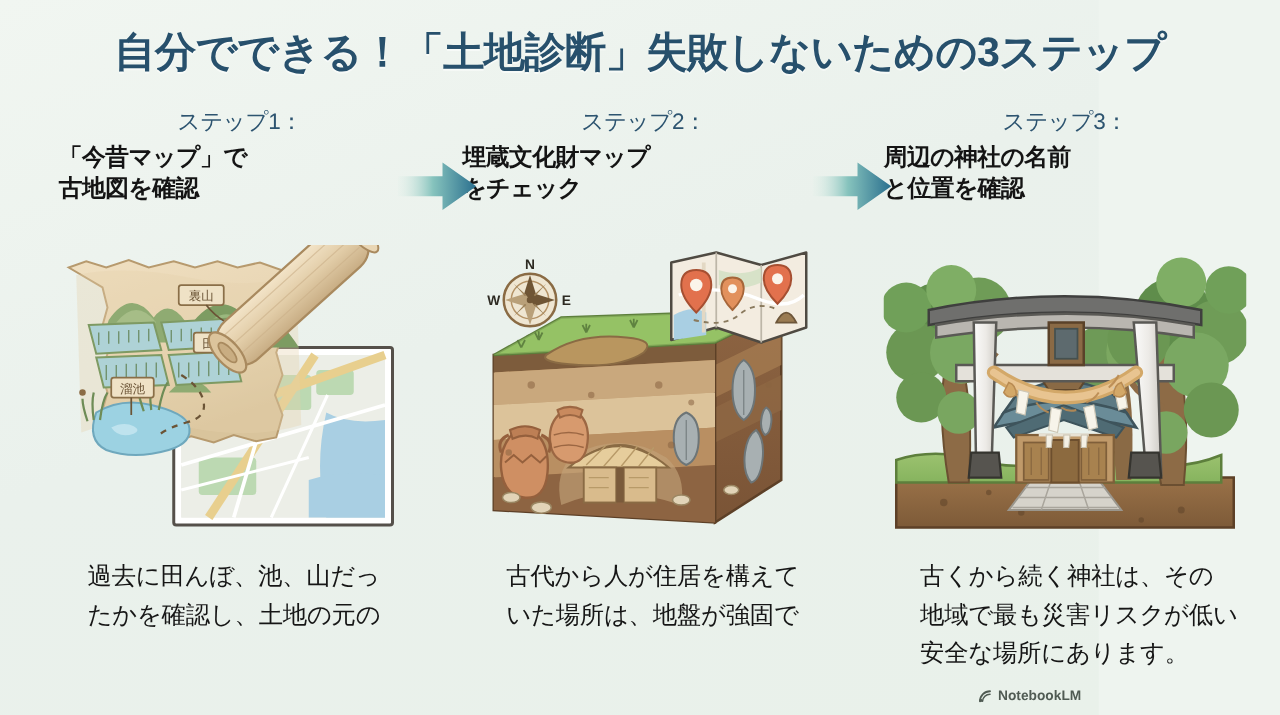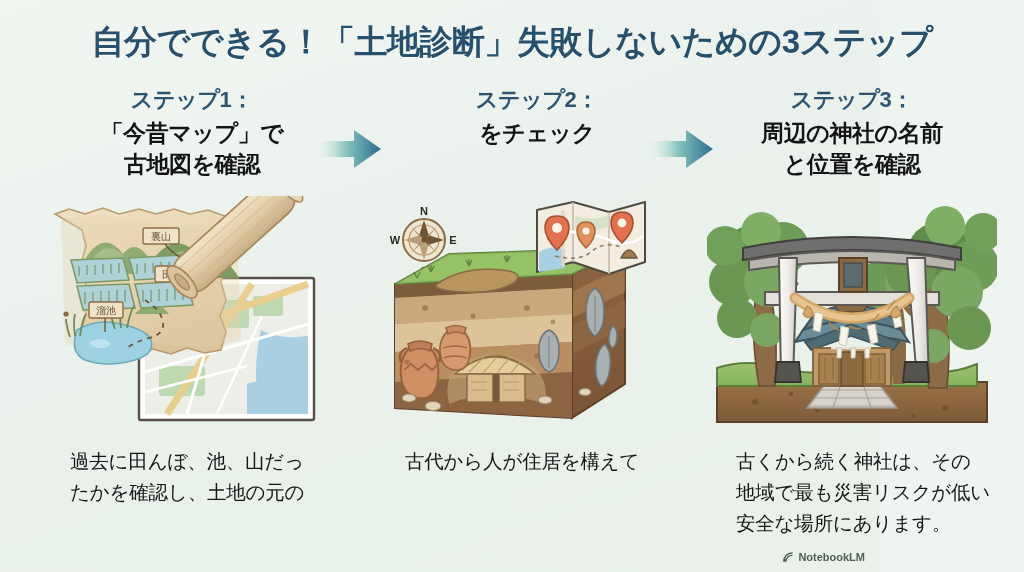--- a/index.html
+++ b/index.html
@@ -36,35 +36,34 @@
     white-space: nowrap;
   }
 
   
   .col {
     position: absolute;
     top: 88px;
     width: 290px;
   }
   #col1 { left: 47px; }
-  #col2 { left: 392px; }
+  #col2 { left: 370px; }
   #col3 { left: 707px; }
 
   .step-label {
     text-align: center;
-    font-size: 22px;
-    font-weight: 700;
+    font-size: 18px;
+    font-weight: 400;
     color: #2d5470;
     letter-spacing: -0.3px;
     line-height: 1.1;
   }
   .step-title {
     margin-top: 6px;
-    text-align: center;
-    font-size: 23px;
+    font-size: 19px;
     font-weight: 700;
     color: #141414;
     line-height: 1.33;
     letter-spacing: -0.4px;
   }
 
   
   .arrow {
     position: absolute;
     top: 126px;
@@ -130,20 +129,21 @@
     <div class="step-label">ステップ1：</div>
     <div class="step-title">
       <div>「今昔マップ」で</div>
       <div>古地図を確認</div>
     </div>
   </div>
 
   <div class="col" id="col2">
     <div class="step-label">ステップ2：</div>
     <div class="step-title">
+      <div>埋蔵文化財マップ</div>
       <div>をチェック</div>
     </div>
   </div>
 
   <div class="col" id="col3">
     <div class="step-label">ステップ3：</div>
     <div class="step-title">
       <div>周辺の神社の名前</div>
       <div>と位置を確認</div>
     </div>
@@ -541,20 +541,21 @@
     </svg>
   </div>
 
   <div class="caption" id="cap1">
     <div>過去に田んぼ、池、山だっ</div>
     <div>たかを確認し、土地の元の</div>
   </div>
 
   <div class="caption" id="cap2">
     <div>古代から人が住居を構えて</div>
+    <div>いた場所は、地盤が強固で</div>
   </div>
 
   <div class="caption" id="cap3">
     <div>古くから続く神社は、その</div>
     <div>地域で最も災害リスクが低い</div>
     <div>安全な場所にあります。</div>
   </div>
 
   <div id="footer">
     <span>

